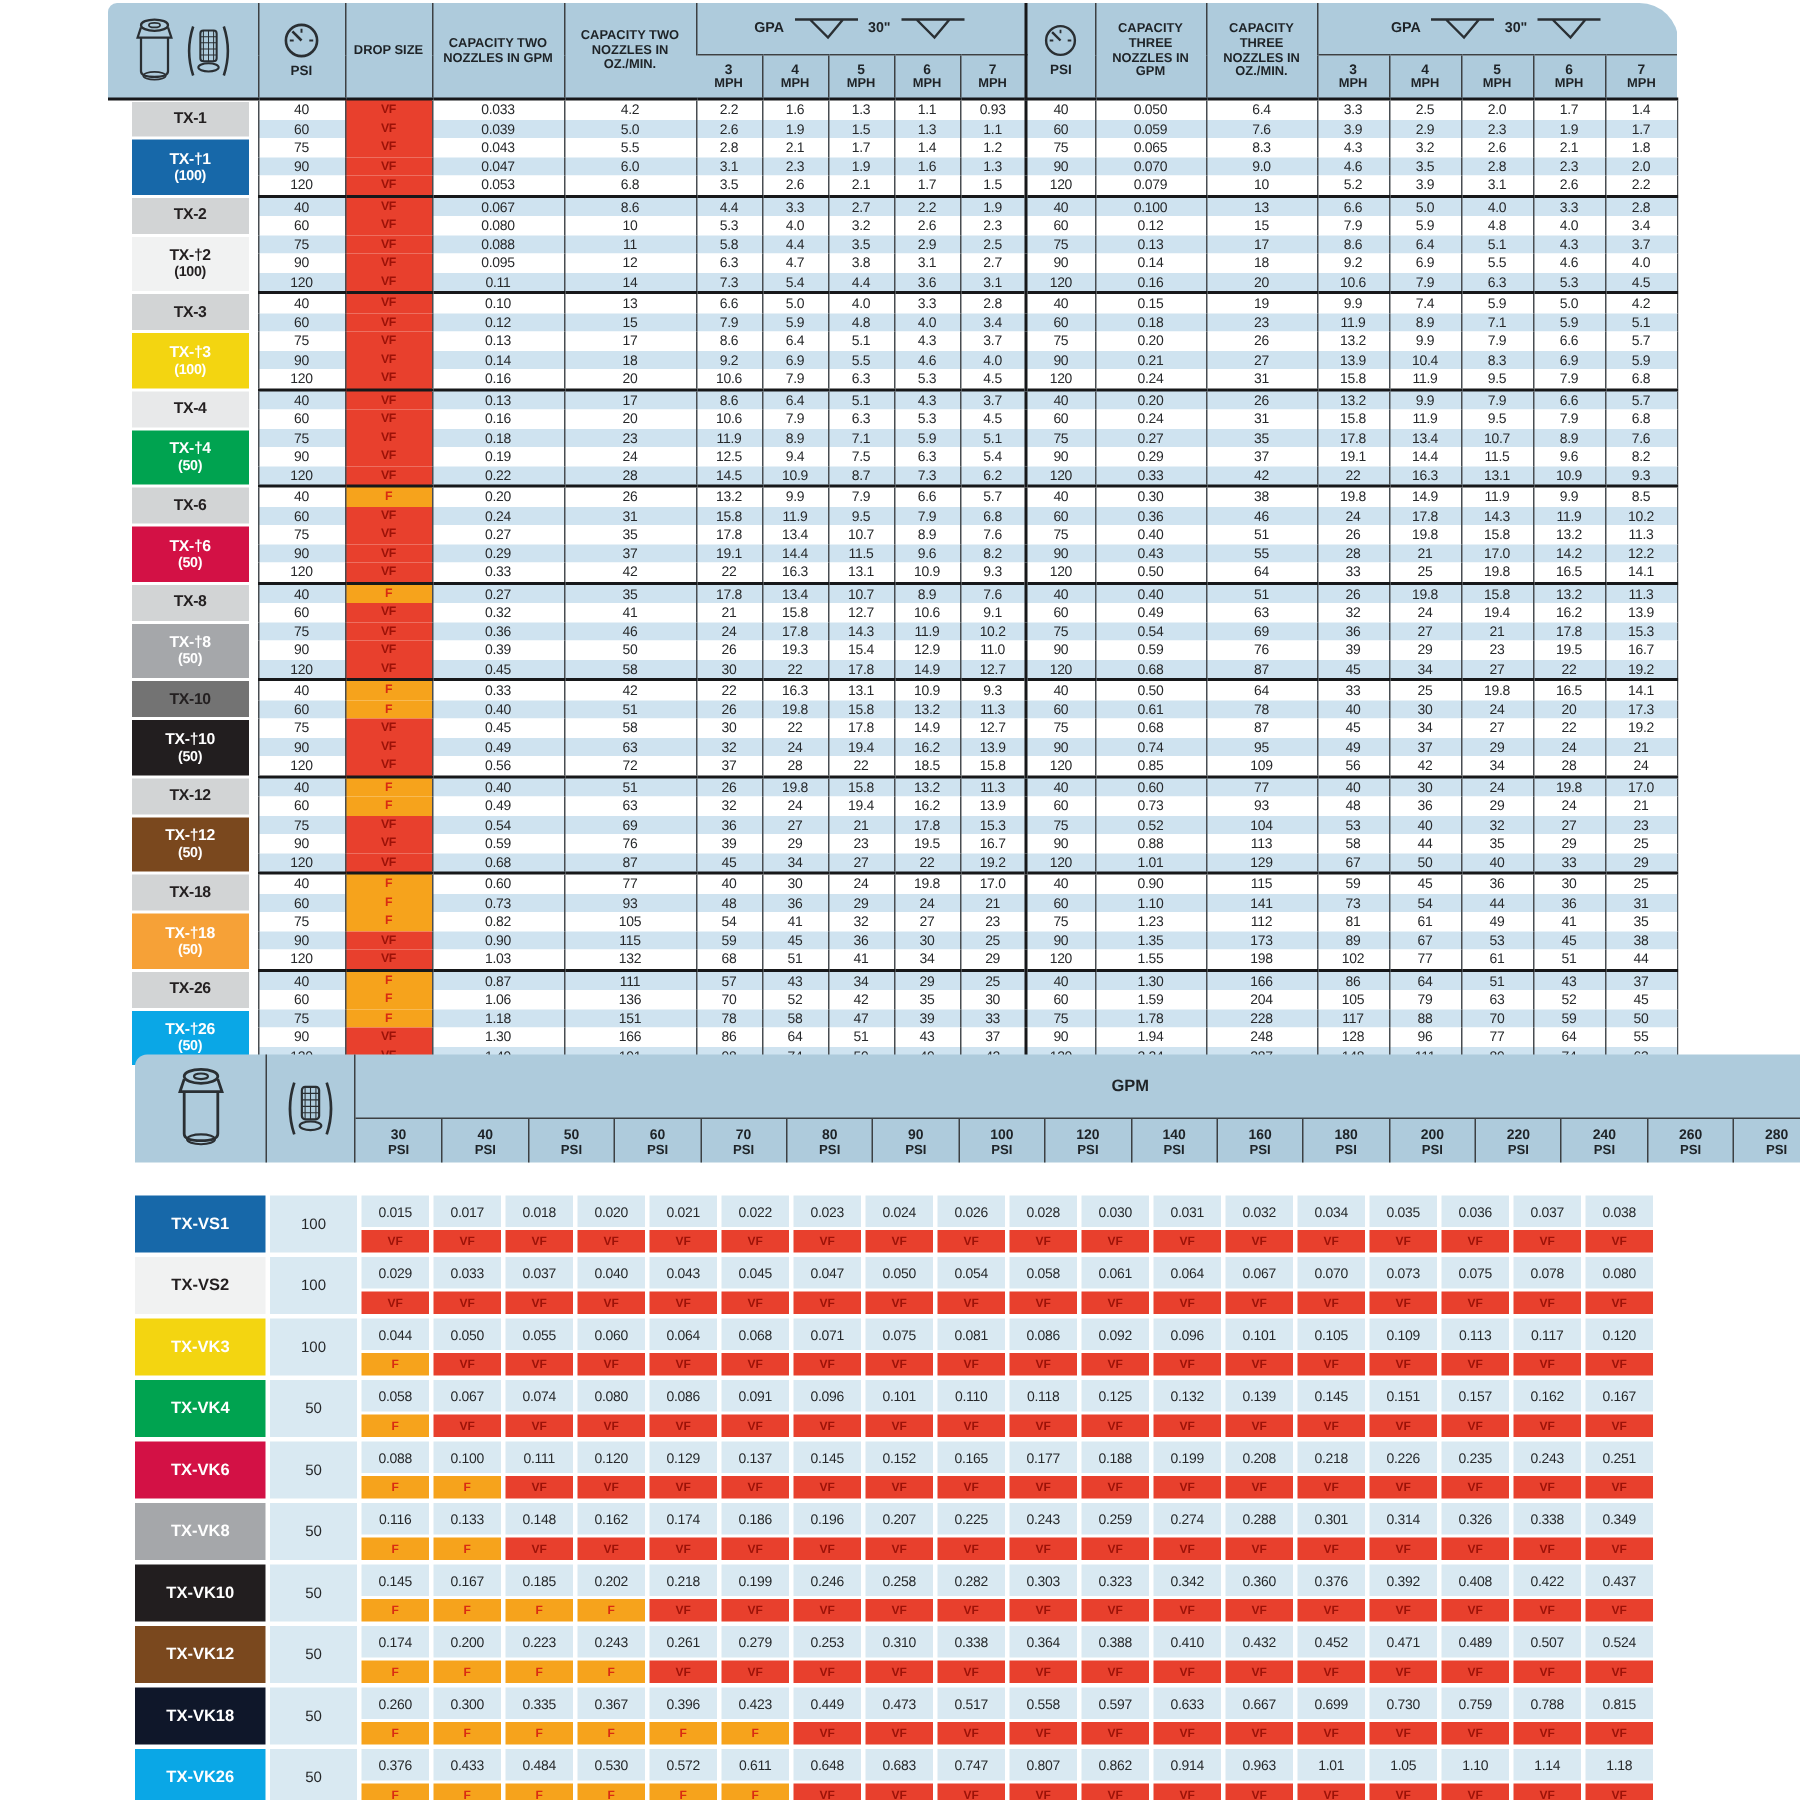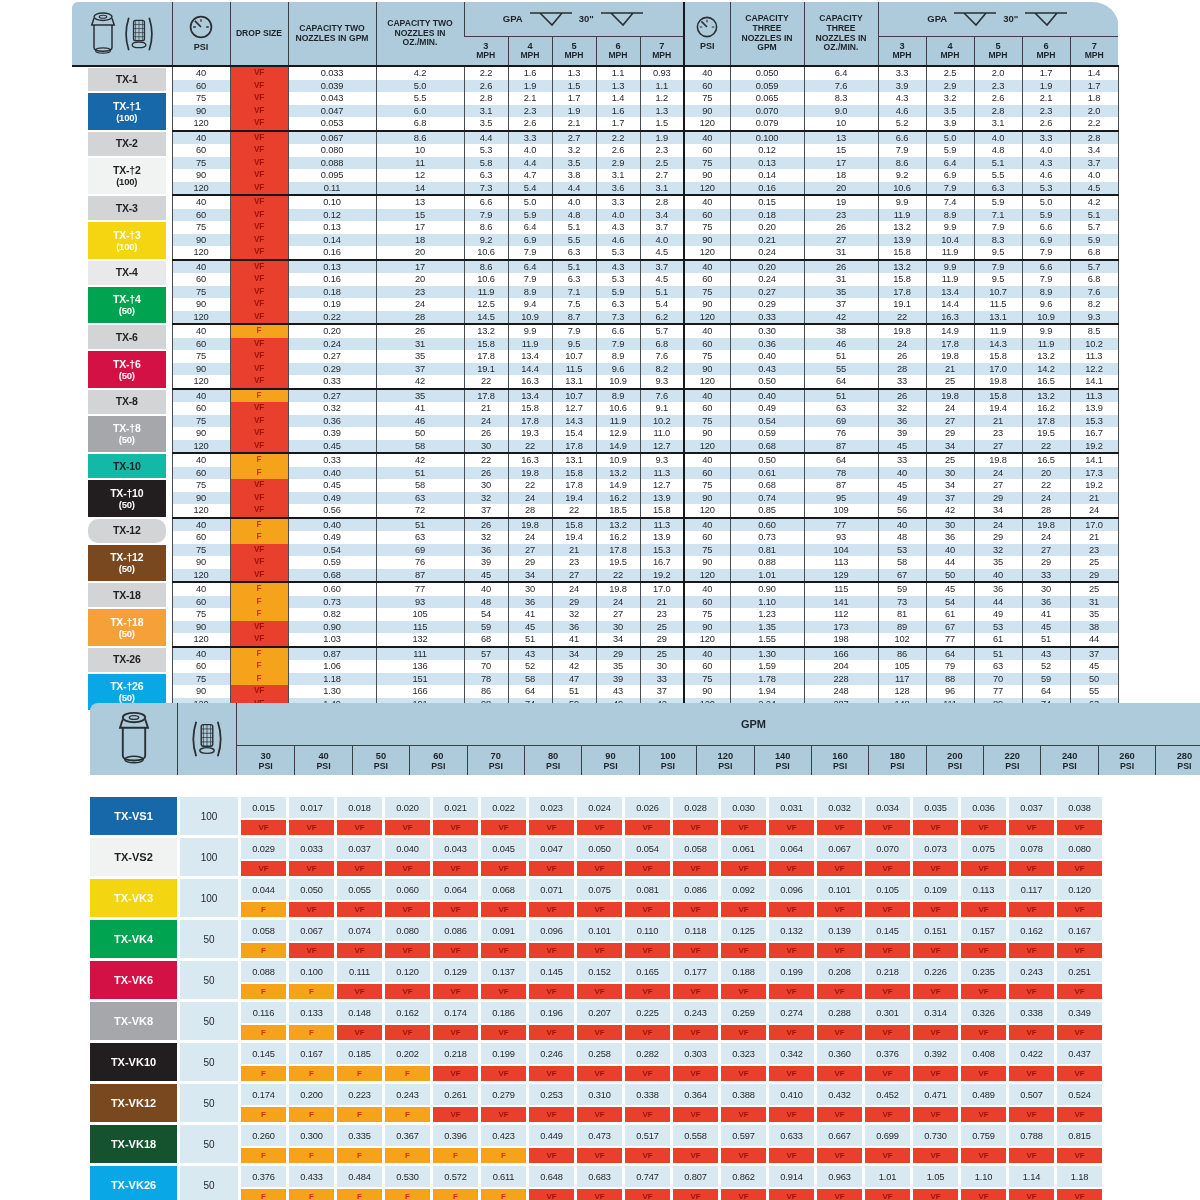--- a/index.html
+++ b/index.html
@@ -821,21 +821,21 @@
             <td>0.68</td>
             <td>87</td>
             <td>45</td>
             <td>34</td>
             <td>27</td>
             <td>22</td>
             <td>19.2</td>
           </tr>
           <tr class="gstart">
             <td class="lab" rowspan="2">
-              <div class="labbox top" style="background: #14b8a6; color: rgb(35, 31, 32);">TX-10</div>
+              <div class="labbox top" style="background: #737373; color: rgb(35, 31, 32);">TX-10</div>
             </td>
             <td>40</td>
             <td class="drop" style="background: rgb(246, 163, 28); color: rgb(217, 44, 18);">F</td>
             <td>0.33</td>
             <td>42</td>
             <td>22</td>
             <td>16.3</td>
             <td>13.1</td>
             <td>10.9</td>
             <td>9.3</td>
@@ -925,21 +925,21 @@
             <td>0.85</td>
             <td>109</td>
             <td>56</td>
             <td>42</td>
             <td>34</td>
             <td>28</td>
             <td>24</td>
           </tr>
           <tr class="alt gstart">
             <td class="lab" rowspan="2">
-              <div class="labbox top" style="background: rgb(210, 212, 213); color: rgb(35, 31, 32); border-radius: 10px;">TX-12</div>
+              <div class="labbox top" style="background: rgb(210, 212, 213); color: rgb(35, 31, 32);">TX-12</div>
             </td>
             <td>40</td>
             <td class="drop" style="background: rgb(246, 163, 28); color: rgb(217, 44, 18);">F</td>
             <td>0.40</td>
             <td>51</td>
             <td>26</td>
             <td>19.8</td>
             <td>15.8</td>
             <td>13.2</td>
             <td>11.3</td>
@@ -981,21 +981,21 @@
             <td>75</td>
             <td class="drop" style="background: rgb(232, 64, 45); color: rgb(156, 18, 8);">VF</td>
             <td>0.54</td>
             <td>69</td>
             <td>36</td>
             <td>27</td>
             <td>21</td>
             <td>17.8</td>
             <td>15.3</td>
             <td class="sep">75</td>
-            <td>0.81</td>
+            <td>0.52</td>
             <td>104</td>
             <td>53</td>
             <td>40</td>
             <td>32</td>
             <td>27</td>
             <td>23</td>
           </tr>
           <tr>
             <td>90</td>
             <td class="drop" style="background: rgb(232, 64, 45); color: rgb(156, 18, 8);">VF</td>
@@ -1947,21 +1947,21 @@
           <div class="b-col">
             <div class="b-val">0.507</div>
             <div class="b-drop" style="background: rgb(232, 64, 45); color: rgb(156, 18, 8);">VF</div>
           </div>
           <div class="b-col">
             <div class="b-val">0.524</div>
             <div class="b-drop" style="background: rgb(232, 64, 45); color: rgb(156, 18, 8);">VF</div>
           </div>
         </div>
         <div class="brow">
-          <div class="b-lab" style="background: #14532d; color: rgb(255, 255, 255);">TX-VK18</div>
+          <div class="b-lab" style="background: #0f172a; color: rgb(255, 255, 255);">TX-VK18</div>
           <div class="b-psi">50</div>
           <div class="b-col">
             <div class="b-val">0.260</div>
             <div class="b-drop" style="background: rgb(246, 163, 28); color: rgb(217, 44, 18);">F</div>
           </div>
           <div class="b-col">
             <div class="b-val">0.300</div>
             <div class="b-drop" style="background: rgb(246, 163, 28); color: rgb(217, 44, 18);">F</div>
           </div>
           <div class="b-col">

